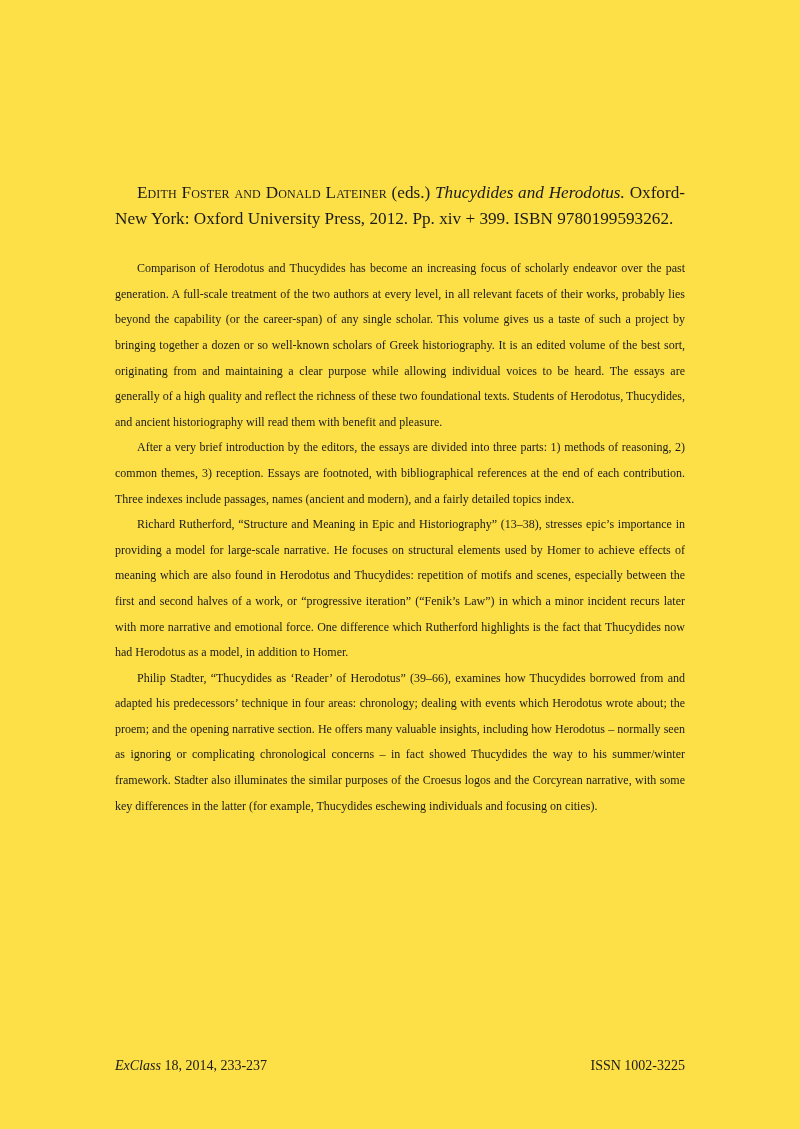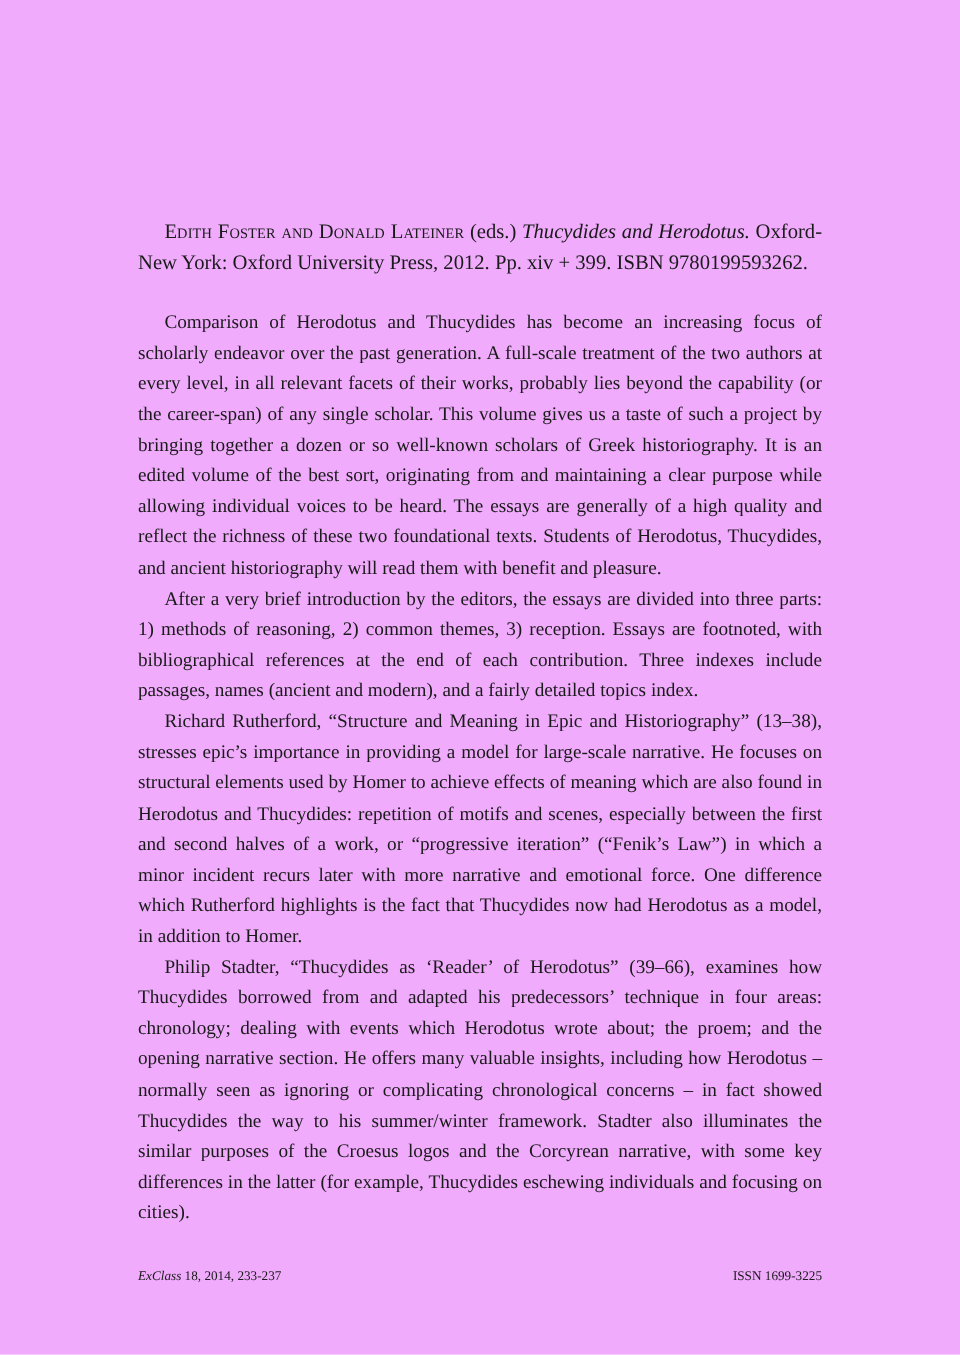--- a/index.html
+++ b/index.html
@@ -9,21 +9,21 @@
     background: #ffffff;
   }
   body {
     font-family: "Liberation Serif", "DejaVu Serif", serif;
     color: #1a1a1a;
   }
   .page {
     position: relative;
     width: 800px;
     height: 1129px;
-    background: #f0abfc;
+    background: #fde047;
     margin: 0 auto;
     overflow: hidden;
     box-sizing: border-box;
   }
   .content {
     position: absolute;
     left: 115px;
     top: 180px;
     width: 570px;
   }
@@ -37,42 +37,42 @@
     hyphens: none;
   }
   .smallcaps {
     font-variant: small-caps;
     letter-spacing: 0.1px;
   }
   .title-italic {
     font-style: italic;
   }
   p.body-par {
-    font-size: 16px;
+    font-size: 12px;
     line-height: 25.6px;
     text-align: justify;
     text-justify: inter-word;
     text-indent: 22px;
     margin: 0;
     hyphens: none;
   }
   p.first-body {
     margin-top: 25px;
   }
   .ital {
   }
   .footer {
     position: absolute;
     left: 115px;
     top: 1058px;
     width: 570px;
     display: flex;
     justify-content: space-between;
     align-items: baseline;
-    font-size: 11px;
+    font-size: 14px;
   }
   .footer-left .journal {
     font-style: italic;
   }
   .footer-right {
     white-space: nowrap;
   }
 </style>
 </head>
 <body>
@@ -88,16 +88,16 @@
     <p class="body-par">After a very brief introduction by the editors, the essays are divided into three parts: 1) methods of reasoning, 2) common themes, 3) reception. Essays are footnoted, with bibliographical references at the end of each contribution. Three indexes include passages, names (ancient and modern), and a fairly detailed topics index.</p>
 
     <p class="body-par">Richard Rutherford, “Structure and Meaning in Epic and Historiography” (13–38), stresses epic’s importance in providing a model for large-scale narrative. He focuses on structural elements used by Homer to achieve effects of meaning which are also found in Herodotus and Thucydides: repetition of motifs and scenes, especially between the first and second halves of a work, or “progressive iteration” (“Fenik’s Law”) in which a minor incident recurs later with more narrative and emotional force. One difference which Rutherford highlights is the fact that Thucydides now had Herodotus as a model, in addition to Homer.</p>
 
     <p class="body-par"><span>Philip Stadter, “Thucydides as ‘Reader’ of Herodotus” (39–66), examines how Thucydides borrowed from and adapted his predecessors’ technique in four areas: chronology; dealing with events which Herodotus wrote about; the proem; and the opening narrative section. He offers many valuable insights, including how Herodotus – normally seen as ignoring or complicating chronological concerns – in fact showed Thucydides the way to his summer/winter framework. Stadter also illuminates the similar purposes of the Croesus </span><span class="ital">logos</span><span> and the Corcyrean narrative, with some key differences in the latter (for example, Thucydides eschewing individuals and focusing on cities).</span></p>
 
   </div>
 
   <div class="footer">
     <div class="footer-left"><span class="journal">ExClass</span><span> 18, 2014, 233-237</span></div>
-    <div class="footer-right">ISSN 1699-3225</div>
+    <div class="footer-right">ISSN 1002-3225</div>
   </div>
 
 </div>
 
 </body></html>

